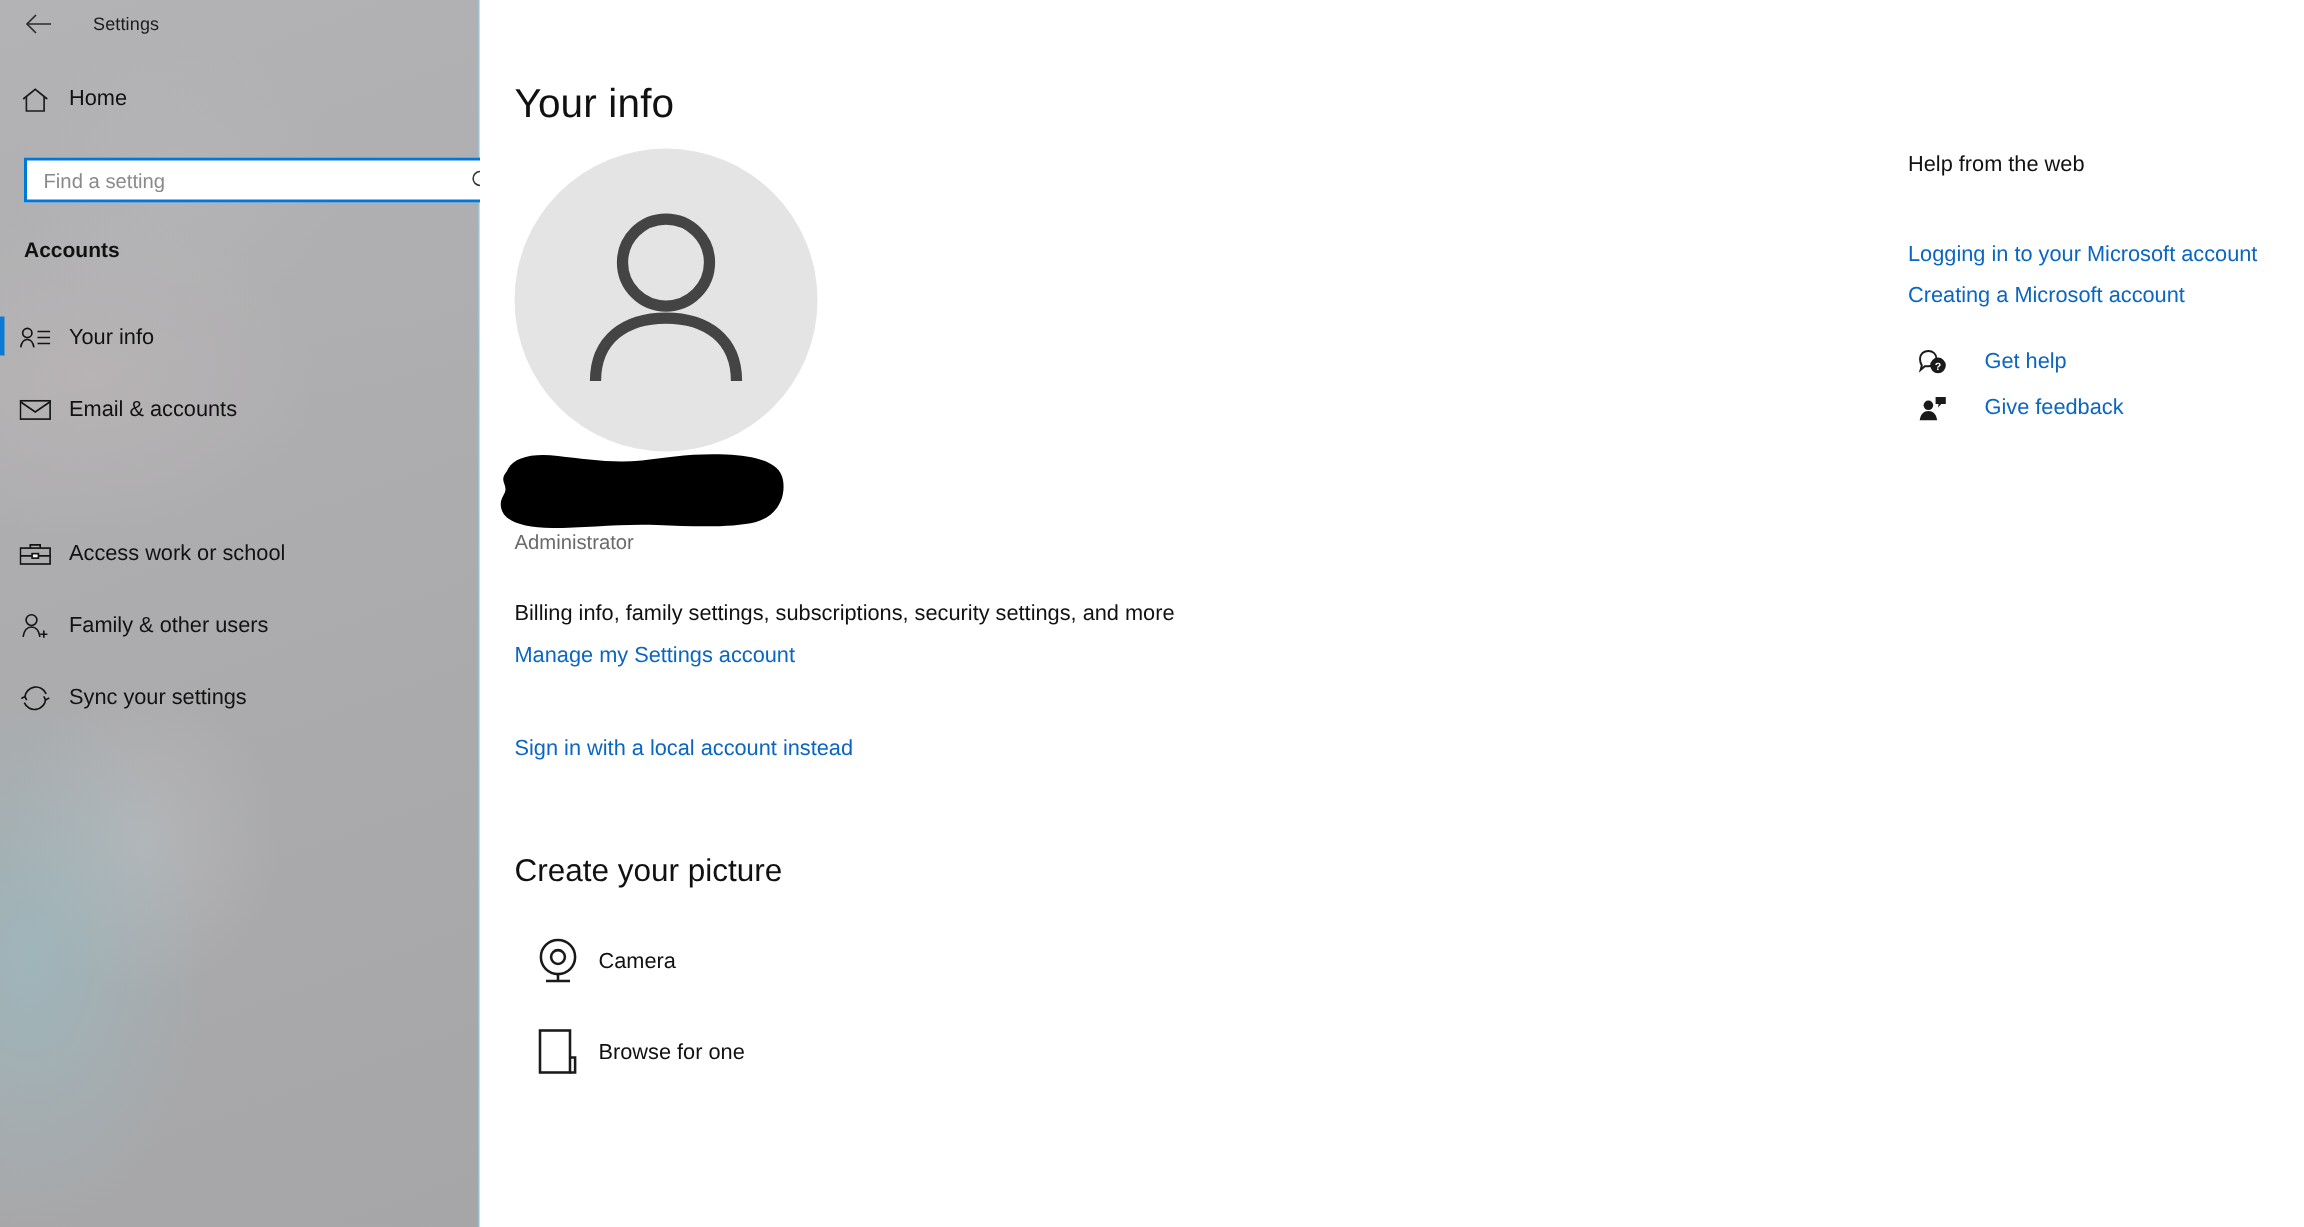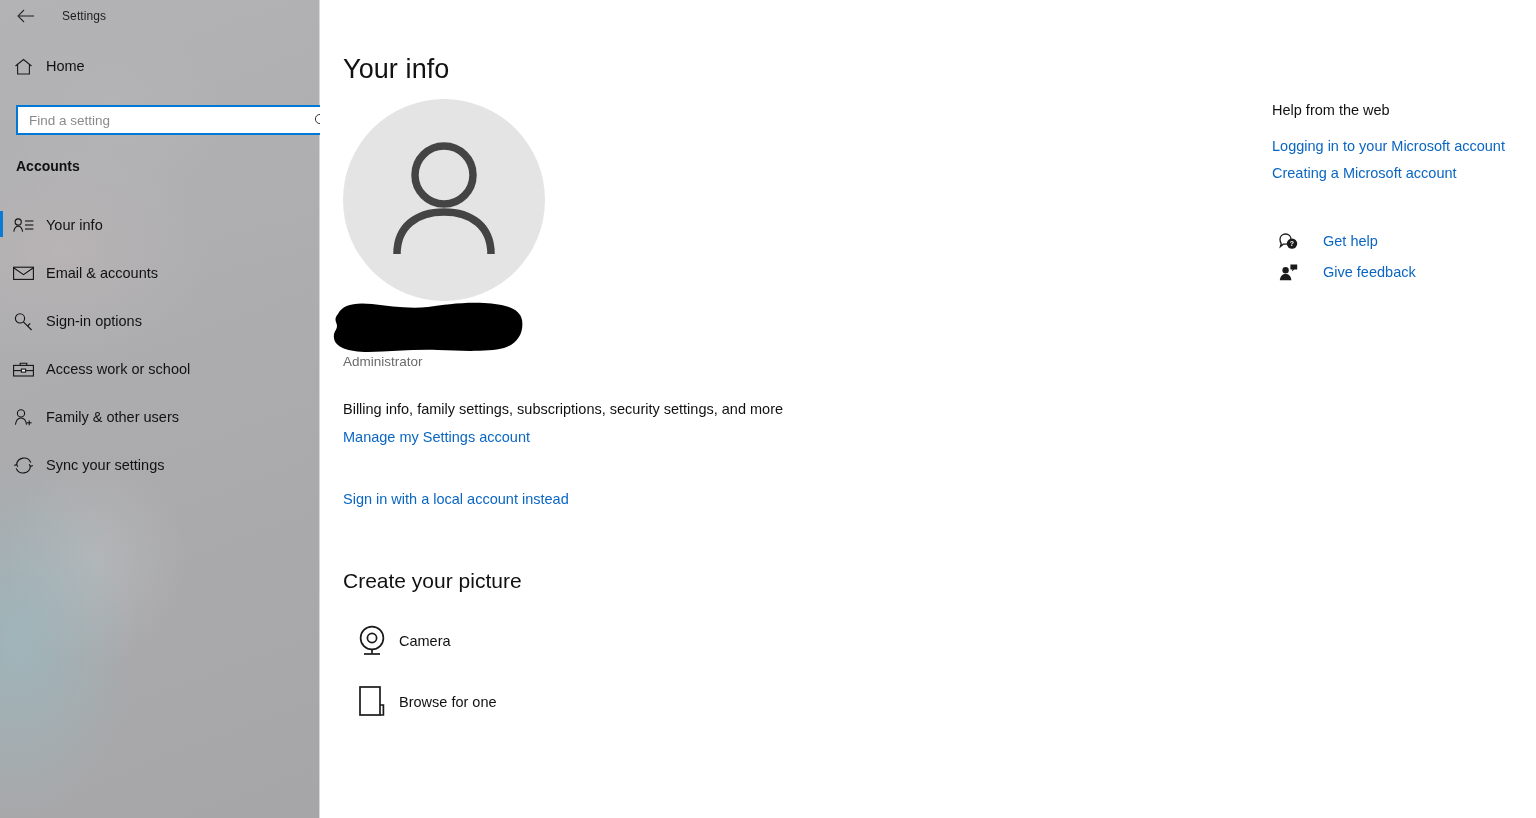--- a/index.html
+++ b/index.html
@@ -132,21 +132,21 @@
   .picture-option .lb { font-size: 14.5px; color: #111; }
   #opt-camera { top: 620px; height: 42px; }
   #opt-browse { top: 681px; height: 42px; }
 
   
   #help-panel { position: absolute; left: 952px; top: 0; width: 264px; }
   #help-title {
     position: absolute; left: 0px; top: 102px;
     font-size: 14.5px; color: #111;
   }
-  .help-link { position: absolute; left: 0px; font-size: 14.5px; }
+  .help-link { position: absolute; left: 0px; font-size: 14.5px; margin-top: 24px; }
   #help-link-0 { top: 138px; }
   #help-link-1 { top: 165px; }
 
   .help-action { position: absolute; left: 0px; display: flex; align-items: center; gap: 19px; }
   .help-action .ic { width: 32px; min-width: 32px; display:flex; align-items:center; justify-content:center; color:#1a1a1a; }
   .help-action .lb { font-size: 14.5px; }
   #help-action-0 { top: 230px; height: 22px; }
   #help-action-1 { top: 261px; height: 22px; }
 
   a.lnk, .lnk {
@@ -241,31 +241,20 @@
       <span class="accent"></span>
       <span class="ic">
         <svg width="21" height="16" viewBox="0 0 21 16">
           <rect x="0.6" y="2.2" width="19.8" height="12.2" fill="none" stroke="currentColor" stroke-width="1.1"></rect>
           <polyline points="0.6,2.8 10.5,9.6 20.4,2.8" fill="none" stroke="currentColor" stroke-width="1.1"></polyline>
         </svg>
       </span>
       <span class="lb">Email &amp; accounts</span>
     </div>
 
-    <div class="nav-item" style="top:301px">
-      <span class="accent"></span>
-      <span class="ic">
-        <svg width="21" height="19" viewBox="0 0 21 19">
-          <circle cx="7" cy="6.4" r="4.6" fill="none" stroke="currentColor" stroke-width="1.1"></circle>
-          <line x1="10.4" y1="9.8" x2="18.6" y2="18" stroke="currentColor" stroke-width="1.1"></line>
-          <line x1="14.6" y1="14" x2="17.2" y2="11.4" stroke="currentColor" stroke-width="1.1"></line>
-        </svg>
-      </span>
-      <span class="lb">Sign-in options</span>
-    </div>
 
     <div class="nav-item" style="top:349px">
       <span class="accent"></span>
       <span class="ic">
         <svg width="21" height="17" viewBox="0 0 21 17">
           <rect x="0.6" y="4.4" width="19.8" height="10.6" fill="none" stroke="currentColor" stroke-width="1.1"></rect>
           <path d="M7.2 4.4 V2.2 H13.8 V4.4" fill="none" stroke="currentColor" stroke-width="1.1"></path>
           <line x1="0.6" y1="9.6" x2="20.4" y2="9.6" stroke="currentColor" stroke-width="1.1"></line>
           <rect x="8.4" y="8.1" width="4.2" height="3" fill="#fff" stroke="currentColor" stroke-width="1.1"></rect>
         </svg>

